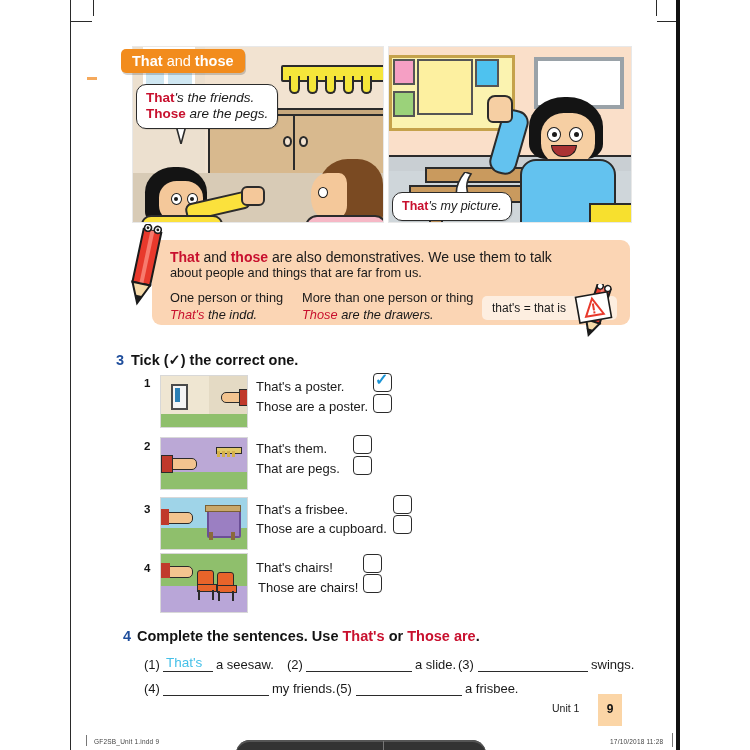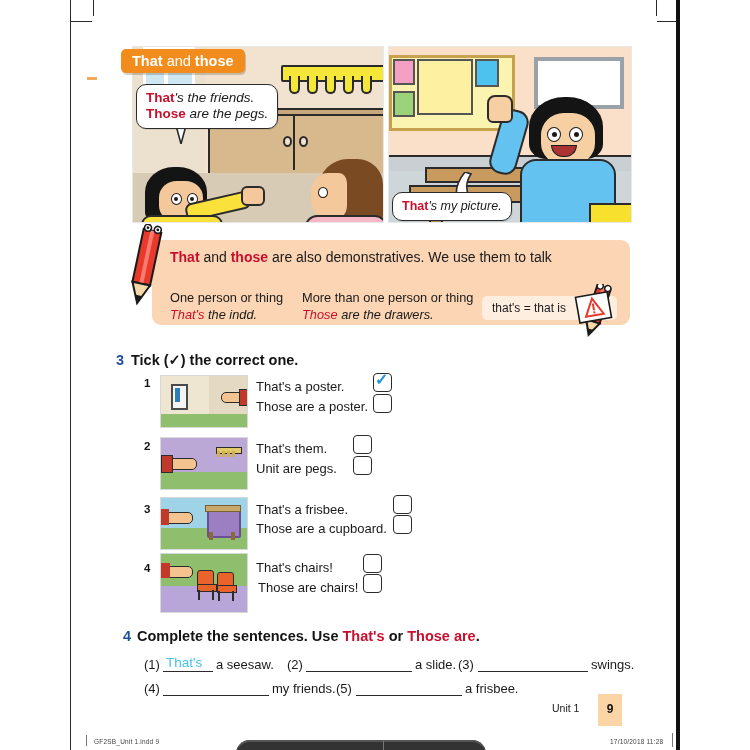--- a/index.html
+++ b/index.html
@@ -222,20 +222,21 @@
 
   <svg class="b2-tail" viewBox="0 0 18 26">
     <path d="M10 0 C2 10 0 18 2 26 L14 24 C10 16 12 8 16 2 Z" fill="#fff" stroke="#2b2b2b" stroke-width="1.6"></path>
   </svg>
   <div class="bubble b2">
     <div class="line"><b>That</b><span>'s my picture.</span></div>
   </div>
 
   <div class="expbox">
     <div class="exp-l1"><b>That</b><span> and </span><b>those</b><span> are also demonstratives.  We use them to talk</span></div>
+    <div class="exp-l2">about people and things that are far from us.</div>
     <div class="exp-c1h">One person or thing</div>
     <div class="exp-c2h">More than one person or thing</div>
     <div class="exp-c1e"><span>That's</span><i> the indd.</i></div>
     <div class="exp-c2e"><span>Those</span><i> are the drawers.</i></div>
     <div class="eqbox"></div>
     <div class="eqtext">that's = that is</div>
   </div>
 
   <svg class="pencil" style="left:126px;top:224px;width:38px;height:84px;" viewBox="0 0 38 84">
     <g transform="rotate(12 19 42)">
@@ -294,21 +295,21 @@
     <div style="position:absolute;left:55px;top:9px;width:24px;height:5px;background:#e2c96a;border:1px solid #2b2b2b;"></div>
     <div style="position:absolute;left:56px;top:13px;width:3px;height:6px;background:#d4b04a;"></div>
     <div style="position:absolute;left:61px;top:13px;width:3px;height:6px;background:#d4b04a;"></div>
     <div style="position:absolute;left:66px;top:13px;width:3px;height:6px;background:#d4b04a;"></div>
     <div style="position:absolute;left:71px;top:13px;width:3px;height:6px;background:#d4b04a;"></div>
     <div style="position:absolute;left:6px;top:20px;width:28px;height:10px;background:#f3c48f;border:1.4px solid #2b2b2b;border-radius:5px;"></div>
     <div style="position:absolute;left:0px;top:17px;width:10px;height:16px;background:#c0392b;border:1.4px solid #2b2b2b;"></div>
   </div>
   <div class="opt" style="left:256px;top:441px;">That's them.</div>
   <div class="cbox" style="left:353px;top:435px;"></div>
-  <div class="opt" style="left:256px;top:461px;">Unit are pegs.</div>
+  <div class="opt" style="left:256px;top:461px;">That are pegs.</div>
   <div class="cbox" style="left:353px;top:456px;"></div>
 
   <div class="q-num" style="left:144px;top:503px;">3</div>
   <div class="thumb" style="left:160px;top:497px;">
     <div style="position:absolute;left:0;top:0;width:86px;height:34px;background:#9fd4e8;"></div>
     <div style="position:absolute;left:0;top:30px;width:86px;height:21px;background:#8fbf6c;"></div>
     <div style="position:absolute;left:46px;top:10px;width:30px;height:26px;background:#9b7fc2;border:2px solid #6b4f96;border-radius:2px;"></div>
     <div style="position:absolute;left:44px;top:7px;width:34px;height:5px;background:#c9a86a;border:1.5px solid #7a5f33;"></div>
     <div style="position:absolute;left:48px;top:34px;width:4px;height:8px;background:#8a6a3a;"></div>
     <div style="position:absolute;left:70px;top:34px;width:4px;height:8px;background:#8a6a3a;"></div>

